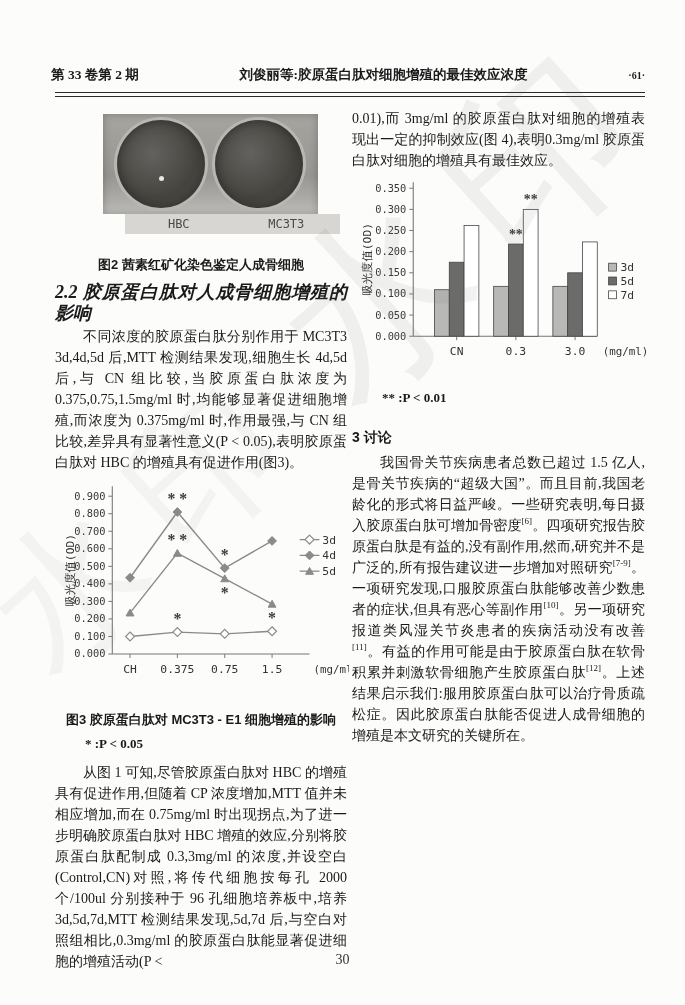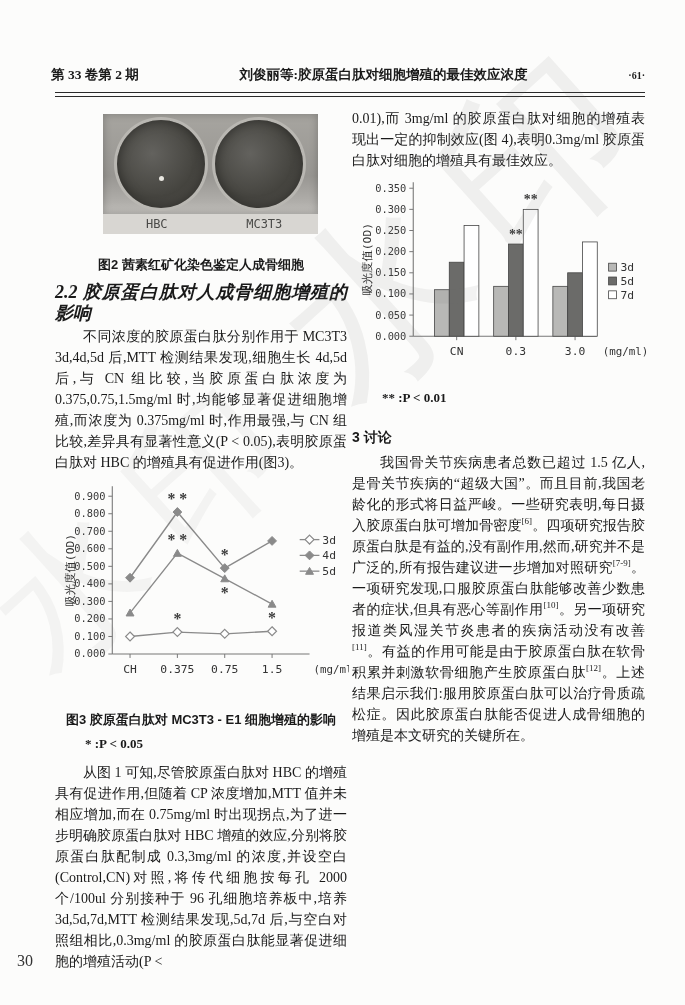--- a/index.html
+++ b/index.html
@@ -21,33 +21,33 @@
   p.body.cont{text-indent:0;}
   
   .photo{position:relative;width:215px;height:100px;margin:6px 0 0 48px;
          background:linear-gradient(180deg,#a7a5a0,#989692 62%,#b0aeaa 88%,#c3c1bd);
          box-shadow:inset 0 0 8px rgba(0,0,0,.25);}
   .well{position:absolute;top:6px;width:88px;height:88px;border-radius:50%;
         background:radial-gradient(circle at 40% 38%,#63625e,#45443f 58%,#504e49);
         box-shadow:0 0 0 3px #b9b7b2, inset 0 0 12px rgba(0,0,0,.4);}
   .well-l{left:14px}.well-r{left:112px}
   .speck{position:absolute;left:42px;top:56px;width:5px;height:5px;border-radius:50%;background:#e9e7e1;}
-  .photo-labels{width:215px;margin-left:48px;display:flex;height:20px;align-items:center;
+  .photo-labels{width:215px;margin-left:70px;display:flex;height:20px;align-items:center;
                 font-family:"DejaVu Sans Mono",monospace;font-size:12px;color:#4a4a48;background:#d8d6d2;}
   .photo-labels span{flex:1;text-align:center;}
   .figcap{margin:22px 0 4px;text-align:center;font-family:"Liberation Sans","DejaVu Sans",sans-serif;
           font-weight:700;font-size:13px;line-height:18px;}
   .fignote{margin:4px 0 8px 30px;font-weight:700;font-size:13px;text-indent:0;}
   .subhead{margin:8px 0 2px;font-style:italic;font-weight:600;font-size:18px;}
   .dishead{margin:19px 0 4px;font-family:"Liberation Sans","DejaVu Sans",sans-serif;
            font-weight:700;font-size:14px;text-indent:0;}
   sup{font-size:9px;line-height:0;}
   .chart{display:block;margin:4px 0 0 6px;}
   
-  .pageno{position:absolute;left:0;right:0;top:952px;text-align:left;font-size:16px;color:#333;margin-left:17px;}
+  .pageno{position:absolute;left:0;right:0;top:952px;text-align:center;font-size:14px;color:#333;}
   .wm{position:absolute;font-size:185px;font-family:"Liberation Sans",sans-serif;
       color:rgba(110,110,110,0.09);transform:rotate(-42deg);pointer-events:none;z-index:5;
       letter-spacing:30px;white-space:nowrap;}
   .wm1{left:255px;top:95px;}
   .wm2{left:-30px;top:420px;font-size:150px;color:rgba(110,110,110,0.06);}
 </style>
 </head>
 <body>
 
 <div class="page">

